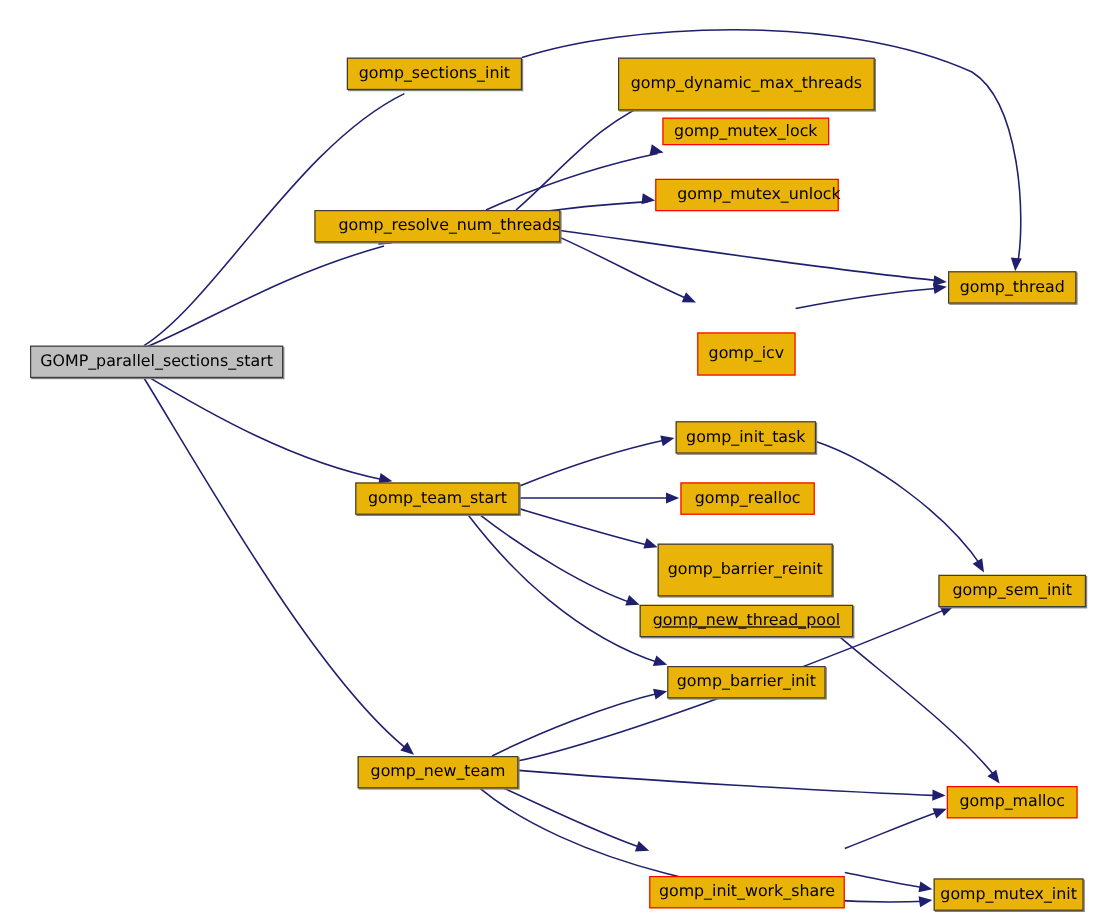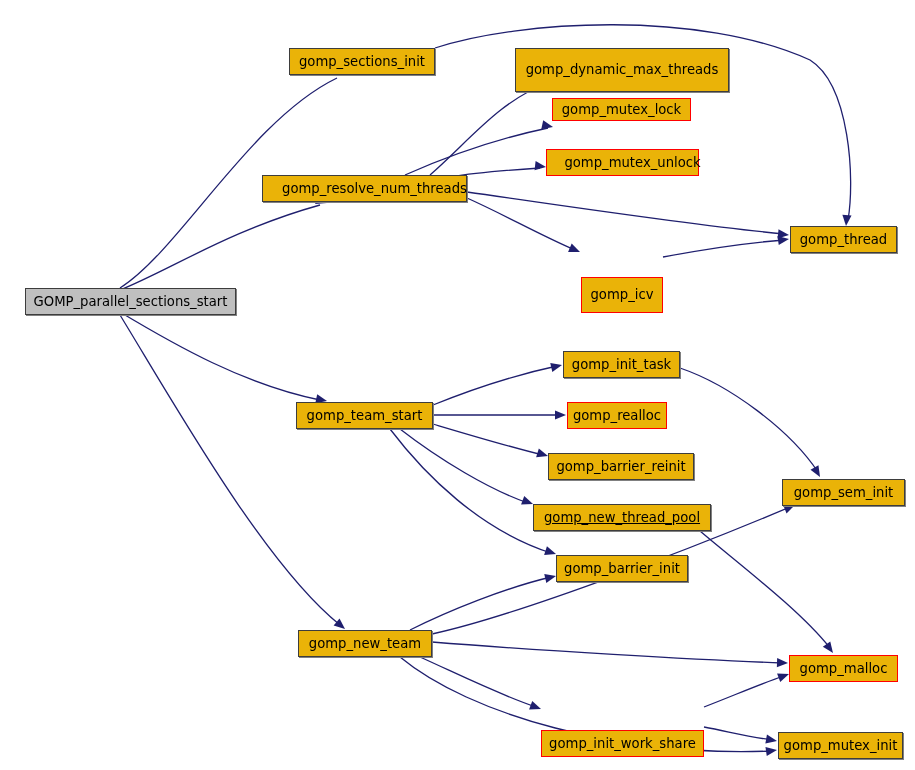--- a/index.html
+++ b/index.html
@@ -138,24 +138,24 @@
       </div>
       <div class="node red" style="left: 581px; top: 249px; width: 82px; height: 36px; margin-top: 28px;">
         <span class="node-label">gomp_icv</span>
       </div>
       <div class="node black" style="left: 563px; top: 351px; width: 117px; height: 27px;">
         <span class="node-label">gomp_init_task</span>
       </div>
       <div class="node black" style="left: 296px; top: 402px; width: 137px; height: 27px;">
         <span class="node-label">gomp_team_start</span>
       </div>
-      <div class="node red" style="left: 567px; top: 402px; width: 100px; height: 27px;">
+      <div class="node red" style="left: 567px; top: 402px; width: 112px; height: 27px;">
         <span class="node-label">gomp_realloc</span>
       </div>
-      <div class="node black" style="left: 548px; top: 453px; width: 146px; height: 27px;">
+      <div class="node black" style="left: 548px; top: 453px; width: 146px; height: 44px;">
         <span class="node-label">gomp_barrier_reinit</span>
       </div>
       <div class="node black" style="left: 782px; top: 479px; width: 123px; height: 27px;">
         <span class="node-label">gomp_sem_init</span>
       </div>
       <div class="node black" style="left: 533px; top: 504px; width: 178px; height: 27px; text-decoration: underline;">
         <span class="node-label">gomp_new_thread_pool</span>
       </div>
       <div class="node black" style="left: 556px; top: 555px; width: 132px; height: 27px;">
         <span class="node-label">gomp_barrier_init</span>

